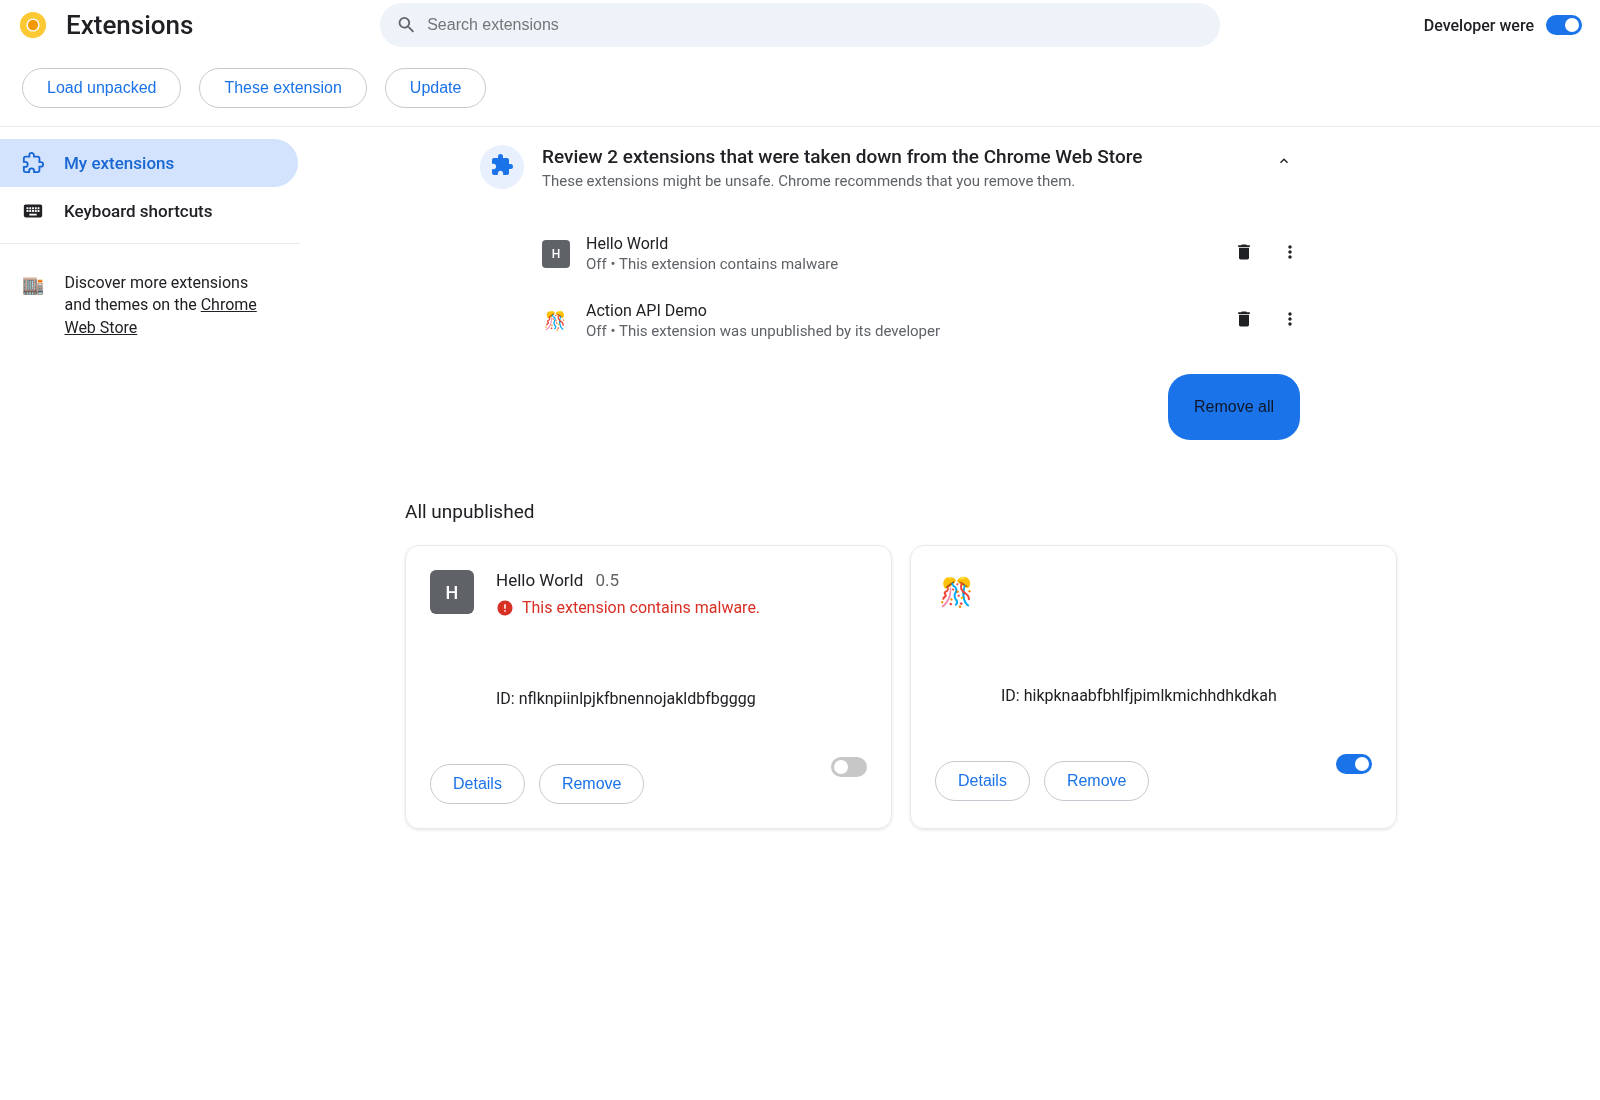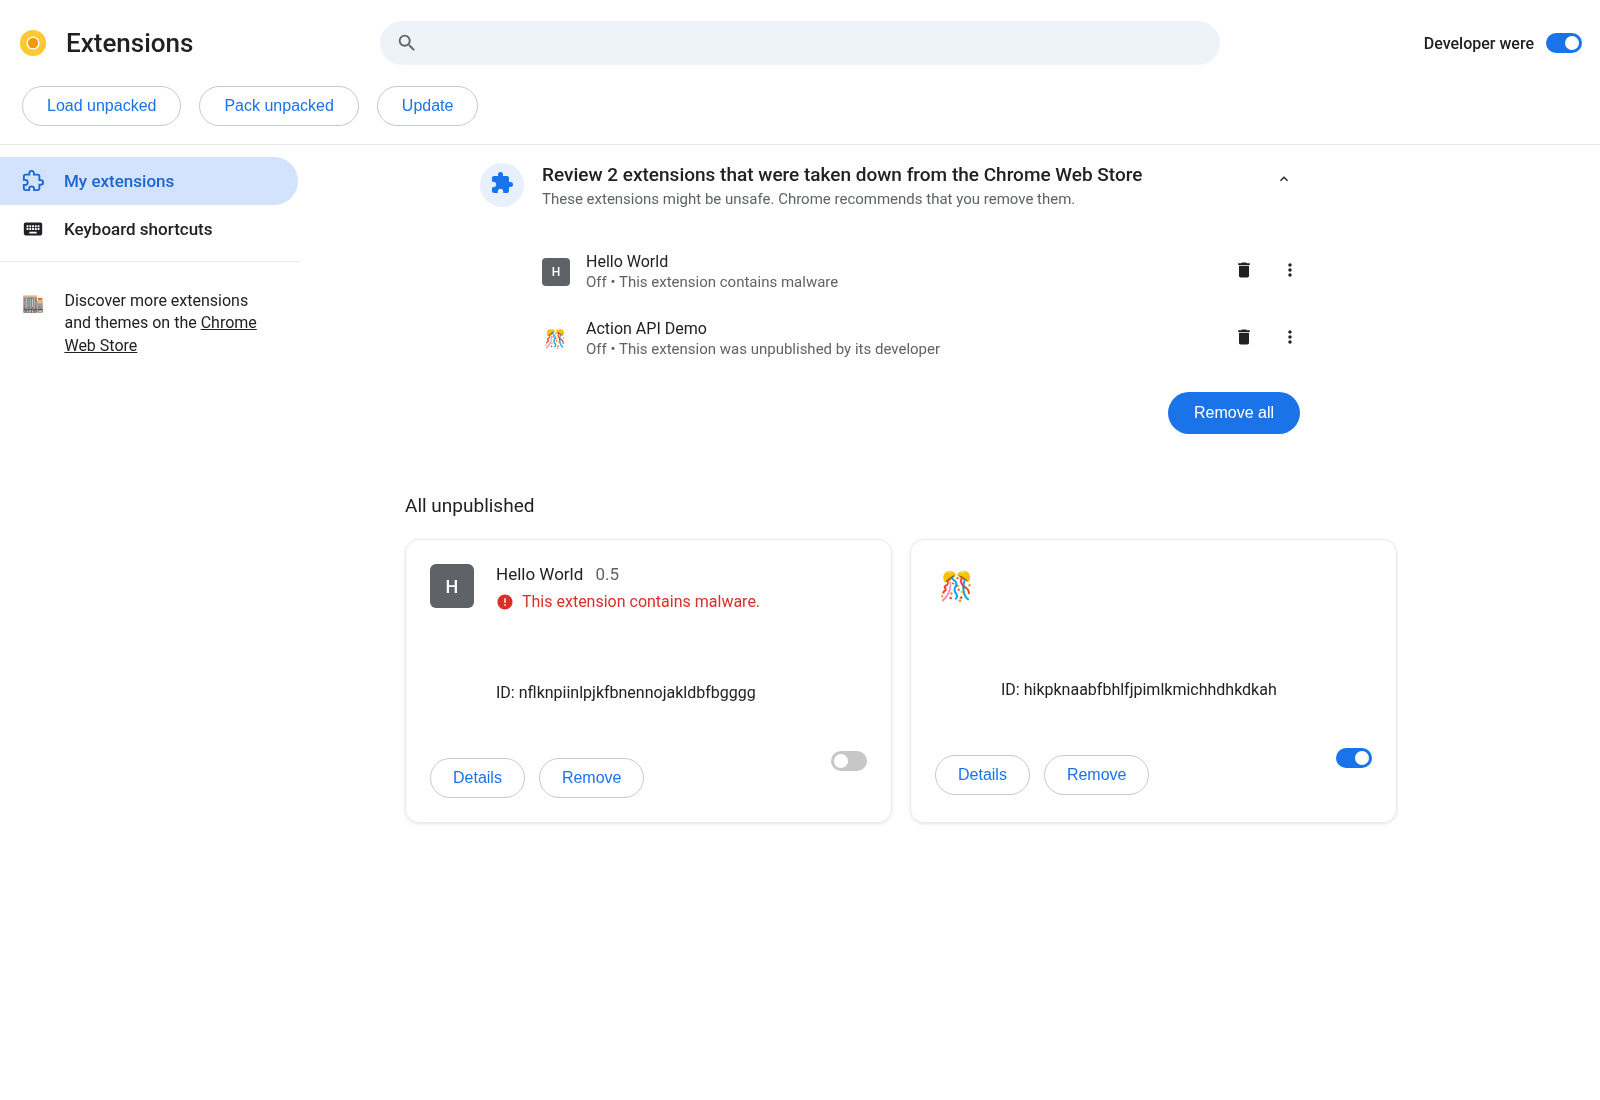--- a/index.html
+++ b/index.html
@@ -11,21 +11,20 @@
       height: 1100px;
       overflow: hidden;
     }
 
     
     .header {
       display: flex;
       align-items: center;
       padding: 10px 18px;
       gap: 18px;
-      margin-top: 18px;
     }
     .header-logo {
       width: 30px;
       height: 30px;
       flex-shrink: 0;
     }
     .header-title {
       font-size: 26px;
       font-weight: 500;
       color: #202124;
@@ -219,25 +218,25 @@
     .review-item-actions { display: flex; gap: 26px; }
     .icon-btn { cursor: pointer; }
 
     .remove-all-row {
       display: flex;
       justify-content: flex-end;
       margin-top: 6px;
     }
     .remove-all-btn {
       background: #1a73e8;
-      color: #ffffff;
+      color: #0f172a;
       border: none;
       font-size: 16px;
       font-weight: 500;
-      padding: 12px 26px;
+      padding: 24px 26px;
       border-radius: 22px;
       cursor: pointer;
     }
 
     
     .all-ext-section {
       margin-top: 60px;
       margin-left: -75px;
       max-width: 992px;
     }
@@ -328,34 +327,35 @@
       <circle cx="16" cy="16" r="5.5" fill="#f29900"></circle>
     </svg>
   </span>
   <h1 class="header-title">Extensions</h1>
 
   <div class="search-container">
     <div class="search-input-wrapper">
       <svg class="search-icon" viewBox="0 0 24 24">
         <path d="M15.5 14h-.79l-.28-.27A6.471 6.471 0 0 0 16 9.5 6.5 6.5 0 1 0 9.5 16c1.61 0 3.09-.59 4.23-1.57l.27.28v.79l5 4.99L20.49 19l-4.99-5zm-6 0C7.01 14 5 11.99 5 9.5S7.01 5 9.5 5 14 7.01 14 9.5 11.99 14 9.5 14z"></path>
       </svg>
+      <input class="search-input" type="text" placeholder="Search extensions" style="">
     </div>
   </div>
 
   <div class="dev-mode">
     <span class="dev-mode-label">Developer were</span>
     <div class="toggle on">
       <div class="toggle-knob"></div>
     </div>
   </div>
 </div>
 
 <div class="toolbar">
   <button class="toolbar-btn">Load unpacked</button>
-  <button class="toolbar-btn">Pack unpacked</button>
+  <button class="toolbar-btn">These extension</button>
   <button class="toolbar-btn">Update</button>
 </div>
 
 <div class="layout">
   <nav class="sidebar">
     <div class="sidebar-item active">
       <span class="sidebar-icon">
         <svg viewBox="0 0 24 24" fill="none" stroke="#1967d2" stroke-width="2">
           <path d="M20.5 11H19V7c0-1.1-.9-2-2-2h-4V3.5a2.5 2.5 0 0 0-5 0V5H4c-1.1 0-2 .9-2 2v3.8h1.5c1.5 0 2.7 1.2 2.7 2.7S5 16.2 3.5 16.2H2V20c0 1.1.9 2 2 2h3.8v-1.5c0-1.5 1.2-2.7 2.7-2.7s2.7 1.2 2.7 2.7V22H17c1.1 0 2-.9 2-2v-4h1.5a2.5 2.5 0 0 0 0-5z"></path>
         </svg>

